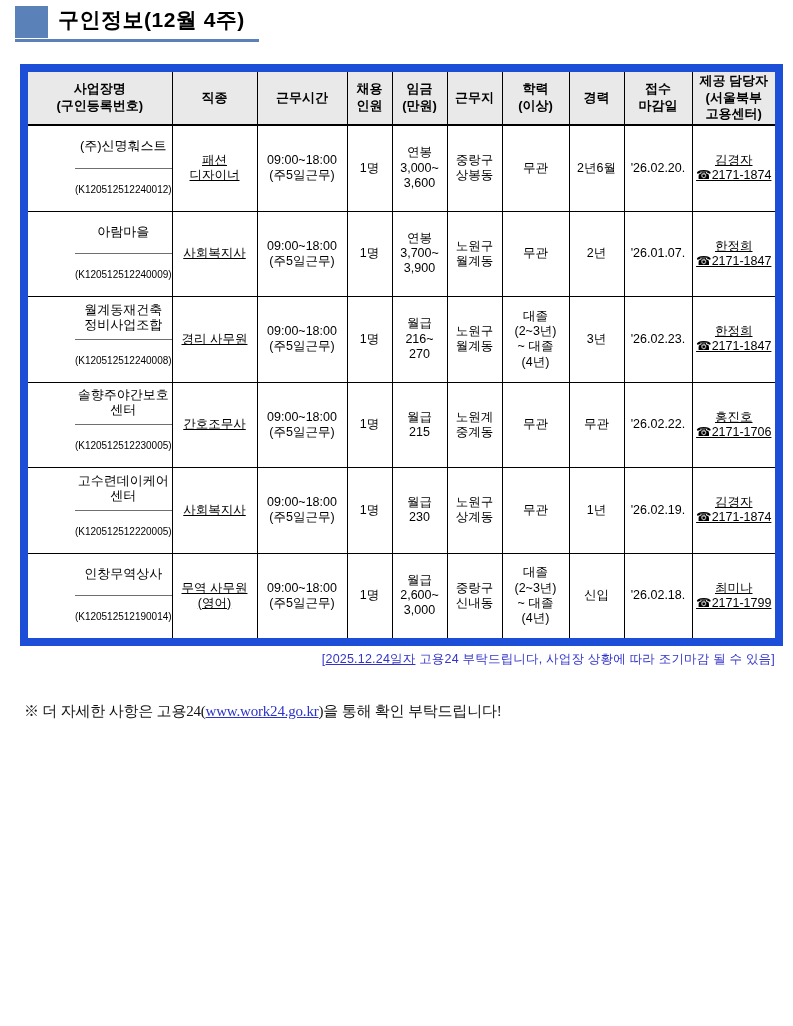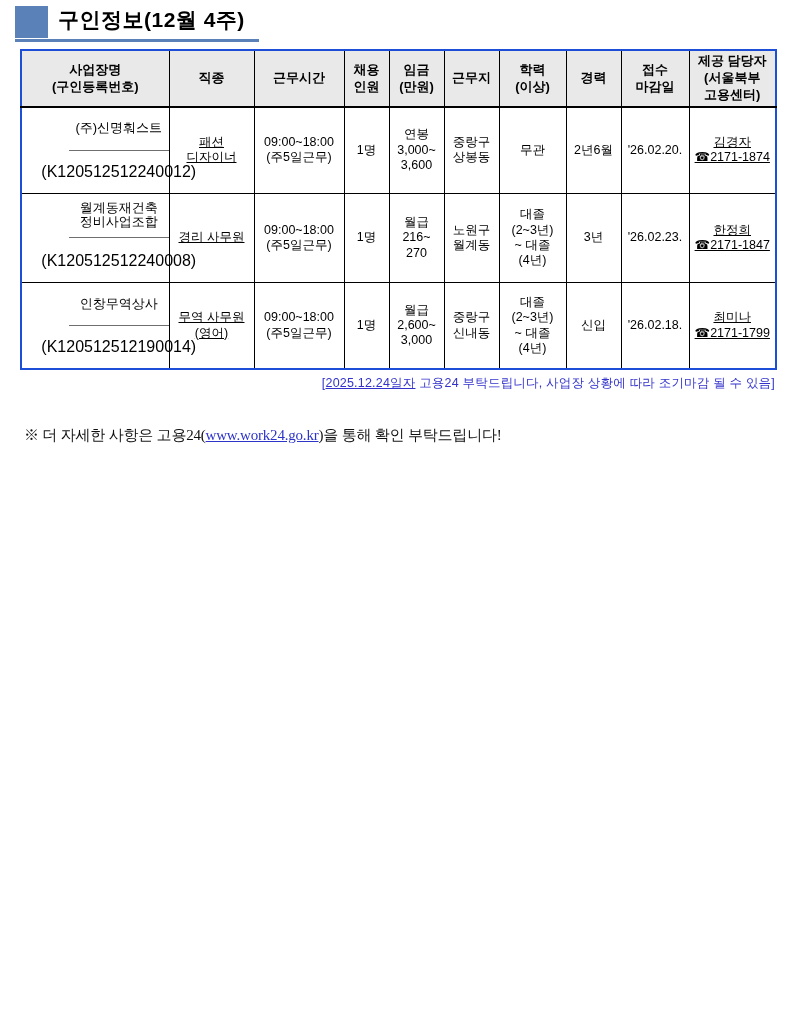--- a/index.html
+++ b/index.html
@@ -15,43 +15,43 @@
   .title-wrap {
     display:inline-flex; align-items:flex-start; gap:10px;
     border-bottom:3px solid #5b82b8; padding-bottom:1px; margin-left:-5px;
     padding-right:14px;
   }
   .title-square { width:33px; height:32px; background:#5b82b8; display:inline-block; }
   .title-text { font-size:21px; font-weight:bold; letter-spacing:0.5px; padding-bottom:2px; }
 
   
   table.jobs {
-    margin-top:7px; border-collapse:collapse; table-layout:fixed;
-    width:755px; border:2px solid #1d4ed8;
+    margin-top:22px; border-collapse:collapse; table-layout:fixed;
+    width:755px; border:8px solid #1d4ed8;
   }
   .jobs th {
     background:#e9e9e9; border:1px solid #000; border-bottom-width:2px;
     font-size:13px; font-weight:bold; height:57px;
     white-space:pre-line; line-height:1.3; text-align:center; vertical-align:middle;
   }
   .jobs td {
     border:1px solid #000; text-align:center; vertical-align:middle;
     font-size:12.5px; line-height:1.22; white-space:pre-line; padding:2px 1px;
     height:56px;
   }
   .jobs td.c-company { padding:0; height:56px; }
   .company-box { display:flex; flex-direction:column; height:100%; min-height:54px;padding-left:47px; }
   .company-top {
     flex:1; display:flex; align-items:center; justify-content:center;
     border-bottom:1px solid #6f6f6f; font-size:13px; white-space:pre-line; line-height:1.15;
     padding:2px 1px;
   }
   .company-bottom {
     flex:1; display:flex; align-items:center; justify-content:center;
-    font-size:16px; padding:2px 1px;
+    font-size:10px; padding:2px 1px;
   }
   .c-job, .c-contact { font-size:13px;text-decoration:underline; }
   .col-company{width:148px}.col-job{width:85px}.col-hours{width:90px}
   .col-head{width:45px}.col-wage{width:55px}.col-loc{width:55px}
   .col-edu{width:67px}.col-exp{width:55px}.col-dead{width:68px}.col-contact{width:87px}
 
   
   .table-note {
     margin-top:5px; text-align:right; font-size:12.5px; color:#3333cc;
     letter-spacing:0.2px;
@@ -132,20 +132,42 @@
       <td>중랑구
 상봉동</td>
       <td>무관</td>
       <td>2년6월</td>
       <td>'26.02.20.</td>
       <td class="c-contact">김경자
 ☎2171-1874</td>
     </tr>
 
 
+    <tr>
+      <td class="c-company">
+        <div class="company-box">
+          <div class="company-top">아람마을</div>
+          <div class="company-bottom">(K120512512240009)</div>
+        </div>
+      </td>
+      <td class="c-job">사회복지사</td>
+      <td>09:00~18:00
+(주5일근무)</td>
+      <td>1명</td>
+      <td>연봉
+3,700~
+3,900</td>
+      <td>노원구
+월계동</td>
+      <td>무관</td>
+      <td>2년</td>
+      <td>'26.01.07.</td>
+      <td class="c-contact">한정희
+☎2171-1847</td>
+    </tr>
 
     <tr>
       <td class="c-company">
         <div class="company-box">
           <div class="company-top">월계동재건축
 정비사업조합</div>
           <div class="company-bottom">(K120512512240008)</div>
         </div>
       </td>
       <td class="c-job">경리 사무원</td>
@@ -162,22 +184,64 @@
 ~ 대졸
 (4년)</td>
       <td>3년</td>
       <td>'26.02.23.</td>
       <td class="c-contact">한정희
 ☎2171-1847</td>
     </tr>
 
 
 
-
-
+    <tr>
+      <td class="c-company">
+        <div class="company-box">
+          <div class="company-top">솔향주야간보호센터</div>
+          <div class="company-bottom">(K120512512230005)</div>
+        </div>
+      </td>
+      <td class="c-job">간호조무사</td>
+      <td>09:00~18:00
+(주5일근무)</td>
+      <td>1명</td>
+      <td>월급
+215</td>
+      <td>노원계
+중계동</td>
+      <td>무관</td>
+      <td>무관</td>
+      <td>'26.02.22.</td>
+      <td class="c-contact">홍진호
+☎2171-1706</td>
+    </tr>
+
+
+    <tr>
+      <td class="c-company">
+        <div class="company-box">
+          <div class="company-top">고수련데이케어센터</div>
+          <div class="company-bottom">(K120512512220005)</div>
+        </div>
+      </td>
+      <td class="c-job">사회복지사</td>
+      <td>09:00~18:00
+(주5일근무)</td>
+      <td>1명</td>
+      <td>월급
+230</td>
+      <td>노원구
+상계동</td>
+      <td>무관</td>
+      <td>1년</td>
+      <td>'26.02.19.</td>
+      <td class="c-contact">김경자
+☎2171-1874</td>
+    </tr>
 
     <tr>
       <td class="c-company">
         <div class="company-box">
           <div class="company-top">인창무역상사</div>
           <div class="company-bottom">(K120512512190014)</div>
         </div>
       </td>
       <td class="c-job">무역 사무원
 (영어)</td>

